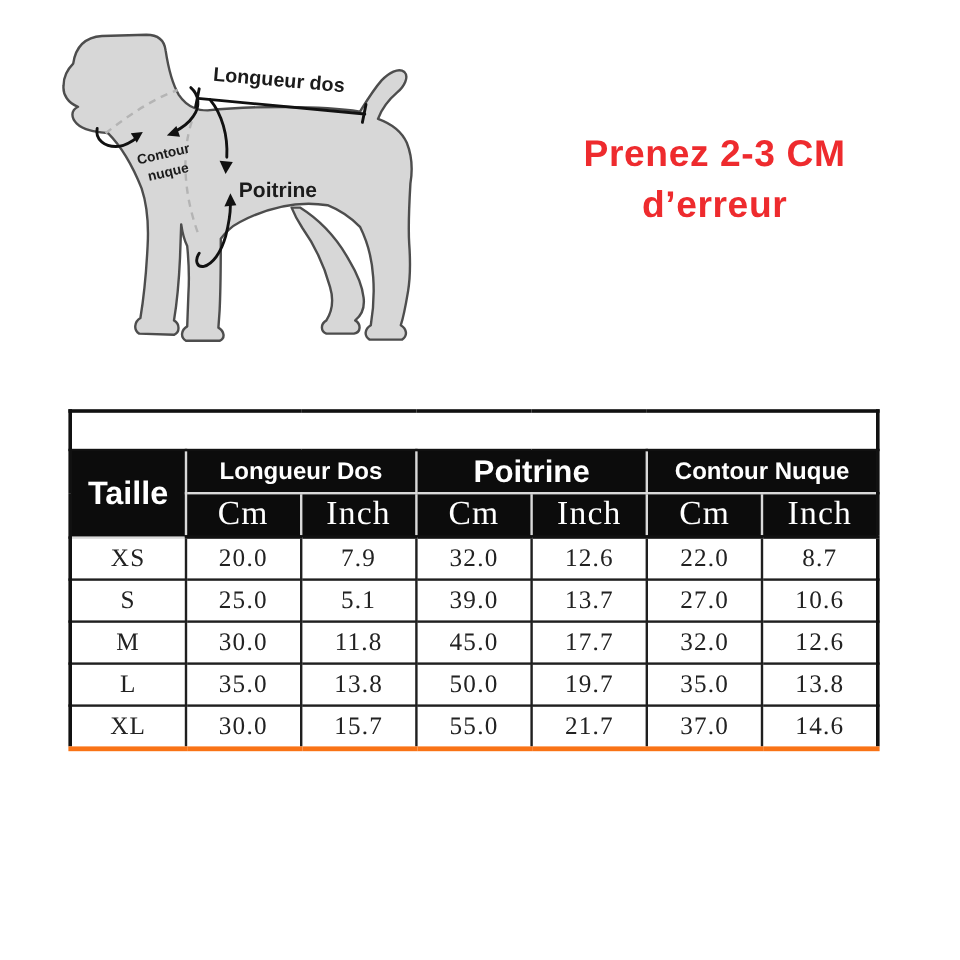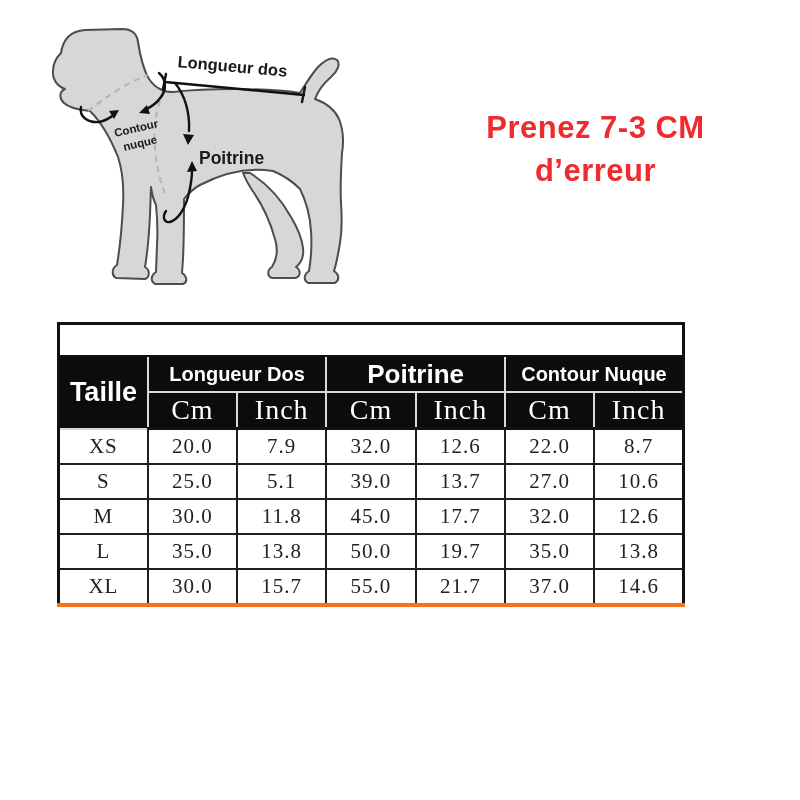--- a/index.html
+++ b/index.html
@@ -37,22 +37,22 @@
     font-weight: bold;
     font-size: 31px;
     line-height: 43px;
     letter-spacing: 0.5px;
   }
 
   
   #size-table {
     position: absolute;
     left: 57px;
-    top: 322px;
-    width: 628px;
+    top: 341px;
+    width: 676px;
     border-collapse: collapse;
     table-layout: fixed;
     border: 3px solid #111111;
   }
   #size-table td, #size-table th { padding: 0; text-align: center; vertical-align: middle; }
 
   .strip-cell {
     height: 30px;
     background: #ffffff;
     border-bottom: 2px solid #111111;
@@ -166,21 +166,21 @@
       <path d="M 267,72 L 264,87"></path>
     </g>
 
     <text class="dog-label" x="194" y="57" font-size="16.5" text-anchor="middle" transform="rotate(5 194 57)">Longueur dos</text>
     <text class="dog-label" x="99" y="117" font-size="11.5" text-anchor="middle" transform="rotate(-13 99 117)">Contour</text>
     <text class="dog-label" x="103" y="132" font-size="11.5" text-anchor="middle" transform="rotate(-13 103 132)">nuque</text>
     <text class="dog-label" x="161" y="149" font-size="17.5" text-anchor="start">Poitrine</text>
   </svg>
 
   <div id="notice">
-    <div>Prenez 7-3 CM</div>
+    <div>Prenez 2-3 CM</div>
     <div>d’erreur</div>
   </div>
 
   <table id="size-table">
     <colgroup>
       <col style="width:14.2857%">
         <col style="width:14.2857%">
         <col style="width:14.2857%">
       <col style="width:14.2857%">
         <col style="width:14.2857%">

